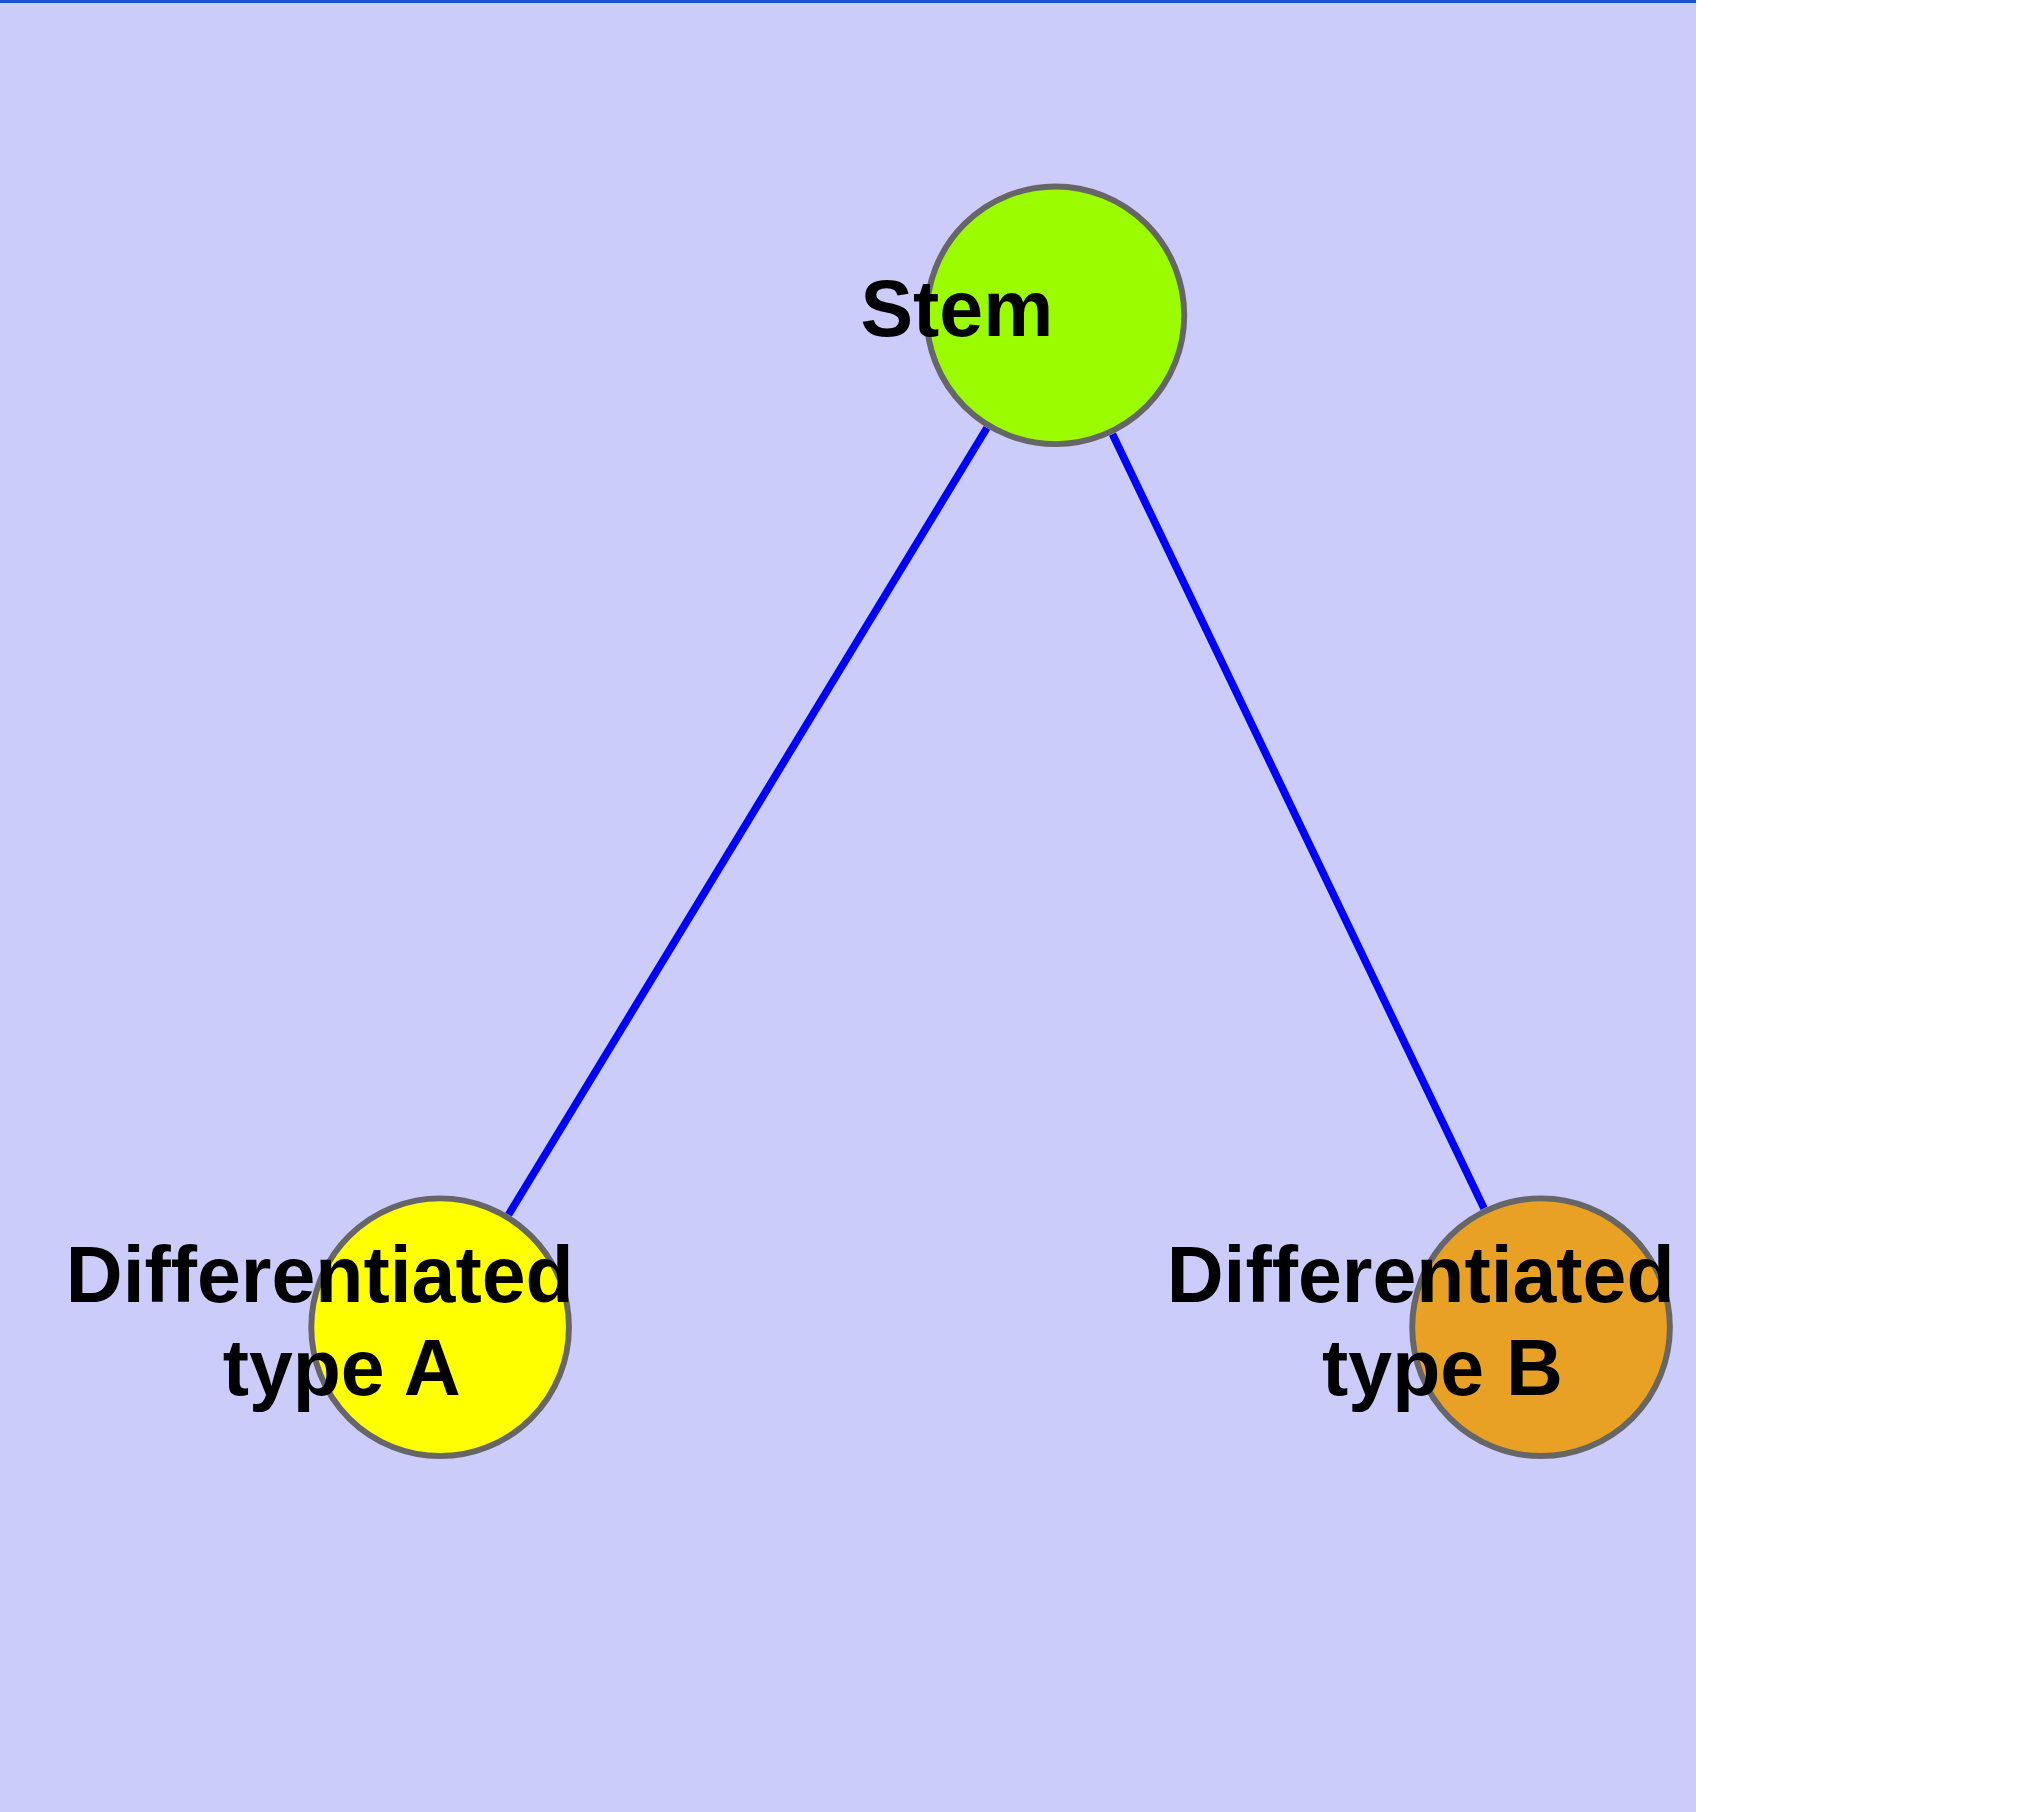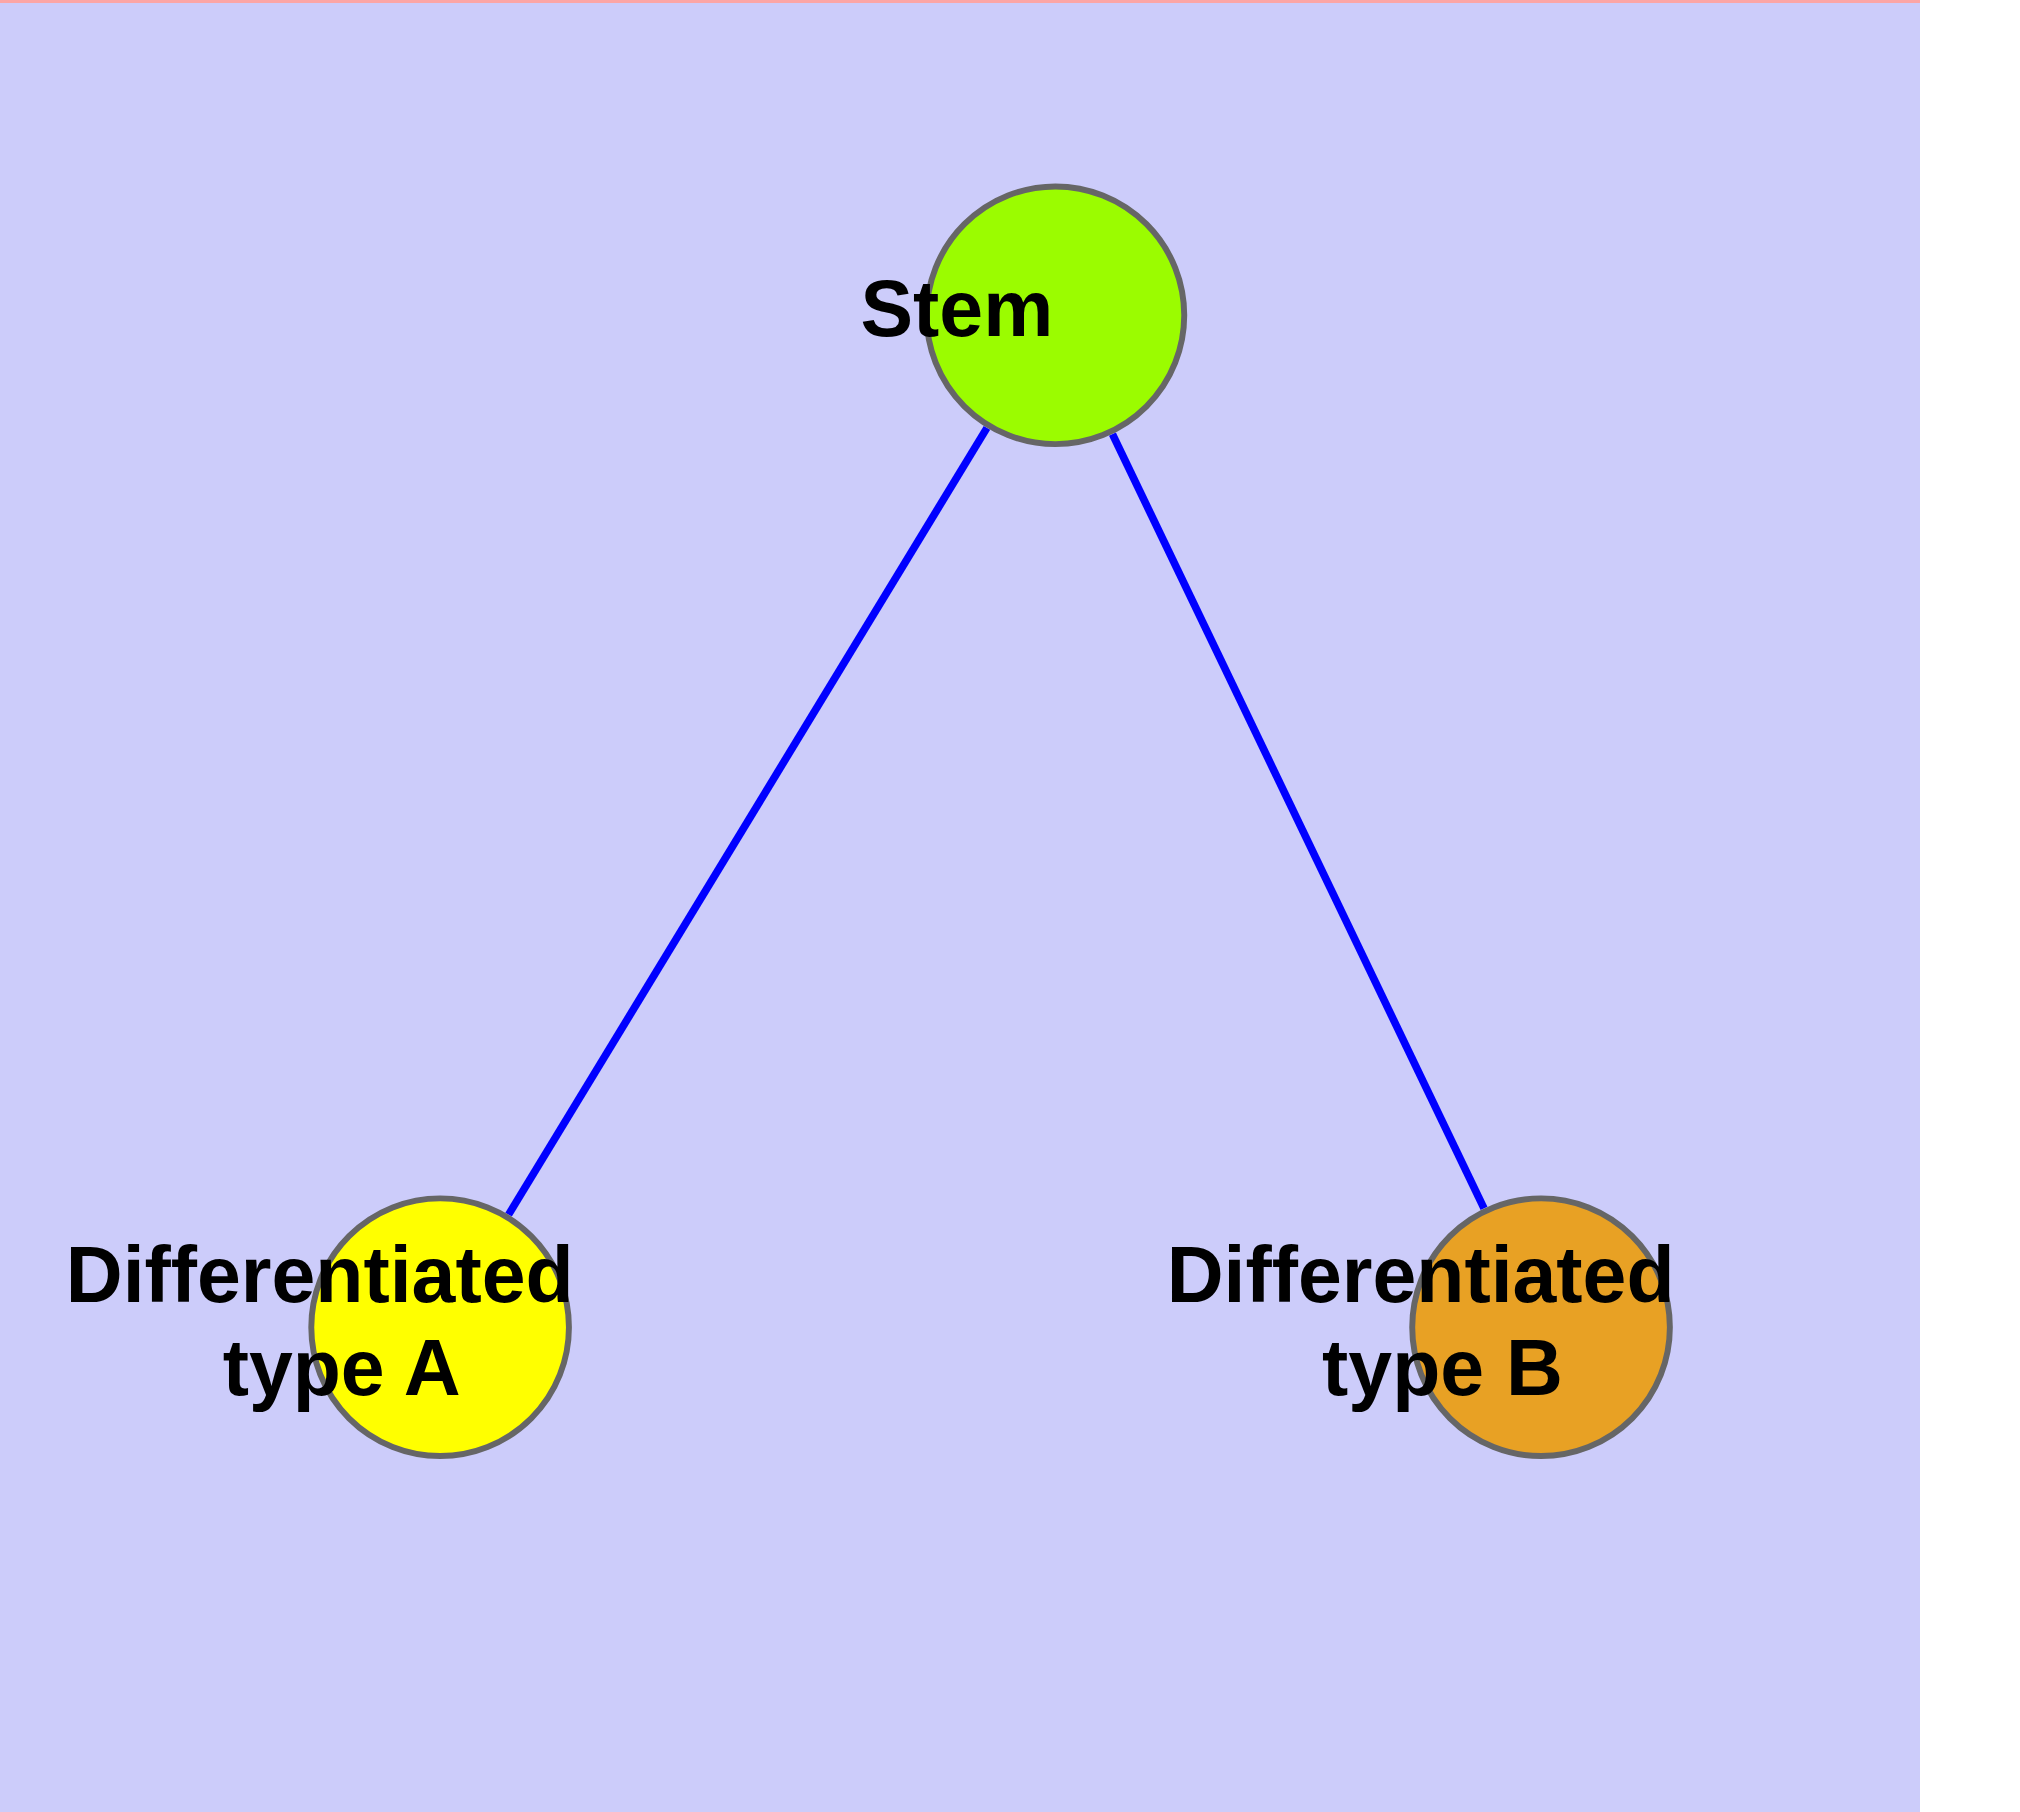--- a/index.html
+++ b/index.html
@@ -43,21 +43,21 @@
     font-size: 93px;
     fill: #000000;
     text-anchor: middle;
     dominant-baseline: middle;
     white-space: pre;
   }
 </style>
 </head>
 <body>
 
-<div id="canvas" style="width: 1920px; height: 1812px; background: #fca5a5;">
+<div id="canvas" style="width: 1696px; height: 1812px; background: #1d4ed8;">
 
   <div id="plot-background" style="background: rgb(204, 204, 250); width: 2021px;"></div>
 
   <svg id="graph-svg" viewBox="0 0 2384 2138" xmlns="http://www.w3.org/2000/svg">
 
     <g>
       <line class="edge-line" x1="1164.211802875062" y1="504.8665390732451" x2="599.7881971249379" y2="1433.1334609267549" stroke="#0000ff" stroke-width="9"></line>
       <line class="edge-line" x1="1312.2782294832696" y1="512.1923315934097" x2="1750.7217705167304" y2="1425.8076684065904" stroke="#0000ff" stroke-width="9"></line>
     </g>
 

